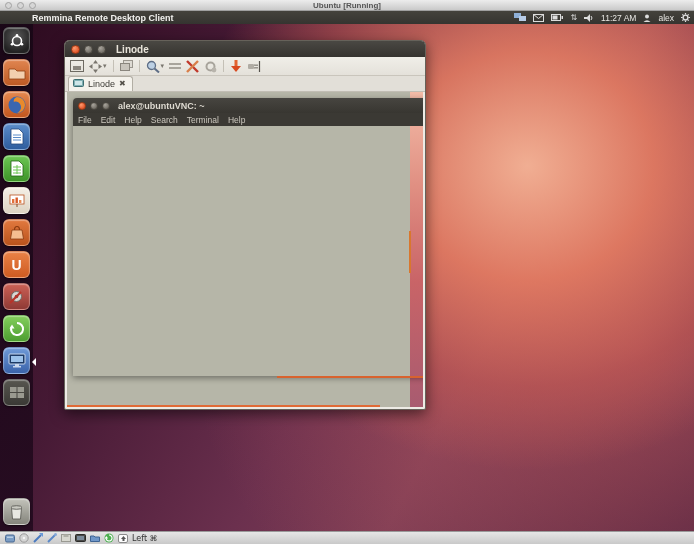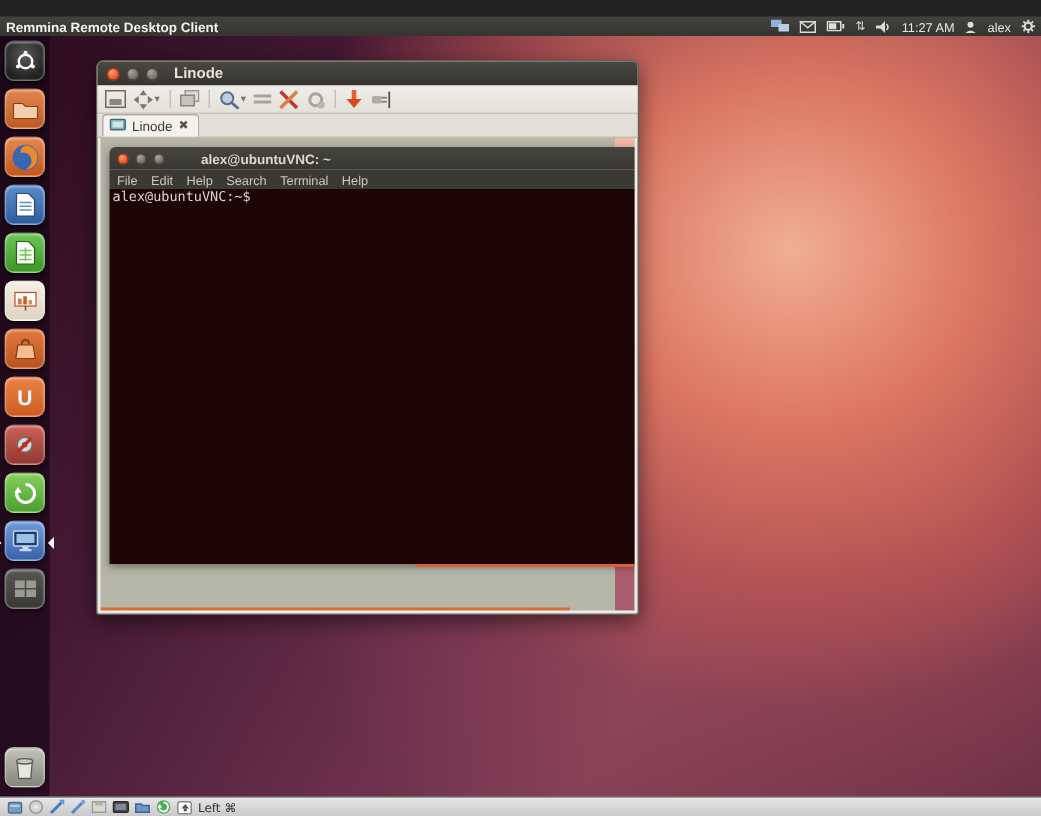--- a/index.html
+++ b/index.html
@@ -16,21 +16,21 @@
     border-bottom:1px solid #9f9f9f;
     display:flex;align-items:center;justify-content:center;
   }
   .traffic{position:absolute;left:5px;top:2px;display:flex;gap:5px;}
   .traffic span{width:7px;height:7px;border-radius:50%;background:#d6d6d6;border:1px solid #a2a2a2;}
   .mac-title{font-size:8px;color:#555;font-weight:bold;line-height:11px;}
   
   .panel{
     position:absolute;top:11px;left:0;right:0;height:13px;
     background:linear-gradient(#44423c,#353430);
-    display:flex;align-items:center;color:#eee;
+    display:flex;align-items:center;color:#eee;padding-left:28px;
   }
   .panel-apptitle{font-size:9px;font-weight:bold;padding-left:4px;color:#f2f1ee;white-space:nowrap;}
   .panel-right{margin-left:auto;display:flex;align-items:center;gap:7px;padding-right:4px;}
   .tray-ic{display:flex;align-items:center;}
   .panel-clock,.panel-user-label{font-size:8.5px;color:#e8e7e3;white-space:nowrap;}
   .updown{font-family:"DejaVu Sans",sans-serif;font-size:8px;color:#ddd;line-height:10px;}
   
   .desktop{
     position:absolute;top:24px;left:0;right:0;height:507px;
     background:
@@ -103,21 +103,21 @@
   .terminal{
     position:absolute;left:6px;top:6px;width:392px;height:278px;
     display:flex;flex-direction:column;
     border-radius:4px 4px 0 0;
     box-shadow:0 2px 6px rgba(0,0,0,0.4);
   }
   .t-titlebar{height:15px;border-radius:4px 4px 0 0;
     background:linear-gradient(#474540,#383631);
     display:flex;align-items:center;gap:4px;padding:0 5px;}
   .t-titlebar .wbtn{width:8px;height:8px;}
-  .t-title{font-size:9px;font-weight:bold;color:#dedad1;margin-left:20px;white-space:nowrap;}
+  .t-title{font-size:9px;font-weight:bold;color:#dedad1;margin-left:4px;white-space:nowrap;}
   .t-menubar{height:13px;background:#3b3934;display:flex;align-items:center;gap:9px;padding:0 5px;}
   .t-menu-item{font-size:8.5px;color:#ccc8bf;white-space:nowrap;}
   .t-body{flex:1;background:#1e0505;padding:1px 2px;
     font-family:"DejaVu Sans Mono",monospace;font-size:9px;color:#d9d5cc;}
   .t-artifact-right{position:absolute;right:-2px;top:160px;bottom:-1px;width:2px;background:#c23b2e;}
   .t-artifact-bottom{position:absolute;left:52%;right:-2px;bottom:-2px;height:2px;background:#d8622e;}
   
   .statusbar{
     position:absolute;left:0;bottom:0;right:0;height:13px;
     background:linear-gradient(#e6e6e6,#c9c9c9);
@@ -127,20 +127,28 @@
   .sb-ic{display:flex;align-items:center;}
   .hostkey-label{font-size:8px;color:#333;font-family:"DejaVu Sans",sans-serif;white-space:nowrap;}
   .hostkey-box{width:10px;height:9px;background:#fdfdfd;border:1px solid #8a8a8a;border-radius:2px;
     display:flex;align-items:center;justify-content:center;font-size:6px;color:#444;}
 </style>
 </head>
 <body>
 
 <div id="screen">
 
+  <div class="mac-titlebar">
+    <div class="traffic">
+      <span></span>
+      <span></span>
+      <span></span>
+    </div>
+    <div class="mac-title">Ubuntu [Running]</div>
+  </div>
 
   <div class="panel">
     <div class="panel-apptitle">Remmina Remote Desktop Client</div>
     <div class="panel-right">
       <span class="tray-ic">
         <svg width="12" height="9">
             <rect x="0" y="0" width="7" height="5" fill="#8fb0d8"></rect>
             <rect x="5" y="3" width="7" height="5" fill="#b8cde8"></rect>
           </svg>
       </span>
@@ -398,23 +406,20 @@
               <span class="t-title">alex@ubuntuVNC: ~</span>
             </div>
             <div class="t-menubar">
               <span class="t-menu-item">File</span>
               <span class="t-menu-item">Edit</span>
               <span class="t-menu-item">Help</span>
               <span class="t-menu-item">Search</span>
               <span class="t-menu-item">Terminal</span>
               <span class="t-menu-item">Help</span>
             </div>
-            <div class="t-body">
-              <span>alex@ubuntuVNC:~$</span>
-            </div>
           </div>
 
         </div>
       </div>
     </div>
 
   </div>
 
   <div class="statusbar">
     <span class="sb-ic">

